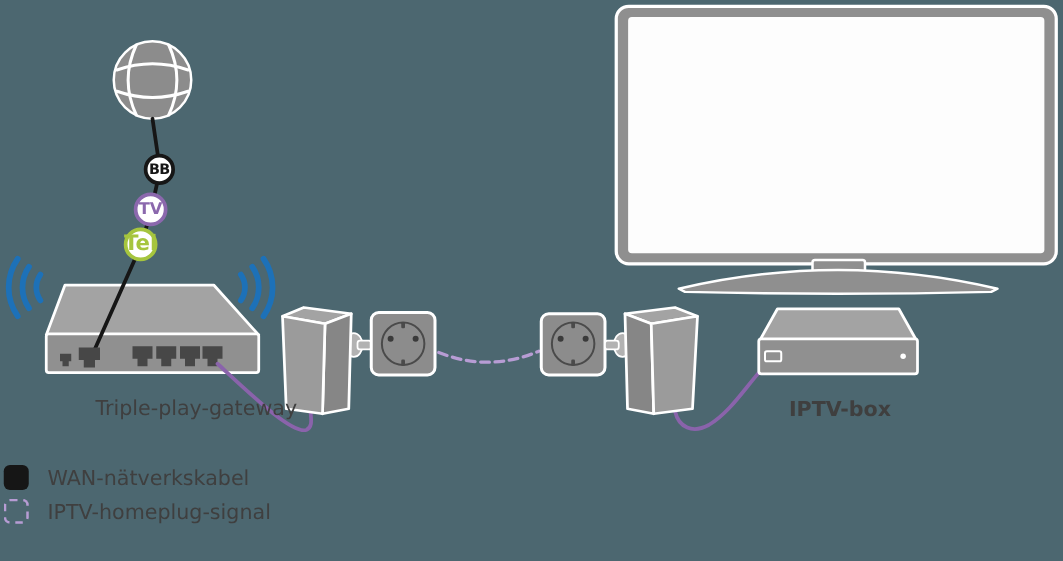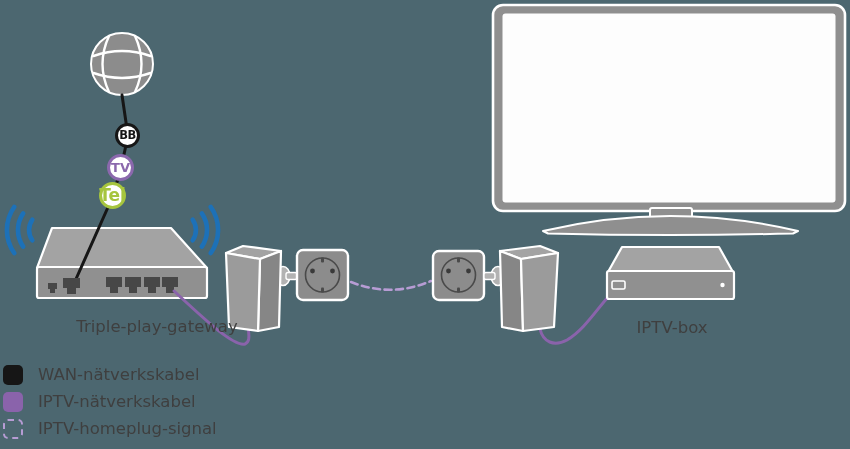--- a/index.html
+++ b/index.html
@@ -60,24 +60,24 @@
   }
   .badge-bb{left:115px;top:123px;width:25px;height:25px;border:3px solid var(--wan-black);color:var(--wan-black);font-size:11.5px;letter-spacing:-0.5px;}
   .badge-tv{left:107px;top:154px;width:27px;height:27px;border:3px solid var(--badge-tv);color:var(--badge-tv);font-size:13px;}
   .badge-tel{left:99px;top:182px;width:27px;height:27px;border:3px solid var(--badge-tel);color:var(--badge-tel);font-size:17px;}
 
   .devlabel{
     position:absolute;color:var(--label-text);font-size:16.5px;
     white-space:nowrap;transform:translateX(-50%);
   }
   .gateway-label{left:113px;top:317px;margin-left:44px;}
-  .iptv-label{left:672px;top:318px;}
+  .iptv-label{left:672px;top:318px;font-weight:bold;}
 
   .legend{position:absolute;left:3px;top:365px;display:flex;flex-direction:column;}
-  .legend-row{display:flex;align-items:flex-start;height:27px;gap:15px;}
+  .legend-row{display:flex;align-items:flex-end;height:27px;gap:15px;}
   .swatch{width:20px;height:20px;border-radius:5px;flex:0 0 auto;}
   .sw-black{background:var(--wan-black);}
   .sw-purple{background:var(--iptv-purple);}
   .sw-dash{background:transparent;border:2px dashed var(--homeplug-lavender);}
   .legend-label{color:var(--label-text);font-size:16.5px;white-space:nowrap;}
 </style>
 </head>
 <body>
 
 <div class="stage">
@@ -179,22 +179,18 @@
 
   <div class="devlabel gateway-label">Triple-play-gateway</div>
   <div class="devlabel iptv-label">IPTV-box</div>
 
   <div class="legend">
     <div class="legend-row">
       <span class="swatch sw-black"></span>
       <span class="legend-label">WAN-nätverkskabel</span>
     </div>
     <div class="legend-row">
-      <span class="swatch sw-purple"></span>
-      <span class="legend-label">IPTV-nätverkskabel</span>
-    </div>
-    <div class="legend-row">
       <span class="swatch sw-dash"></span>
       <span class="legend-label">IPTV-homeplug-signal</span>
     </div>
   </div>
 
 </div>
 
 </body></html>

